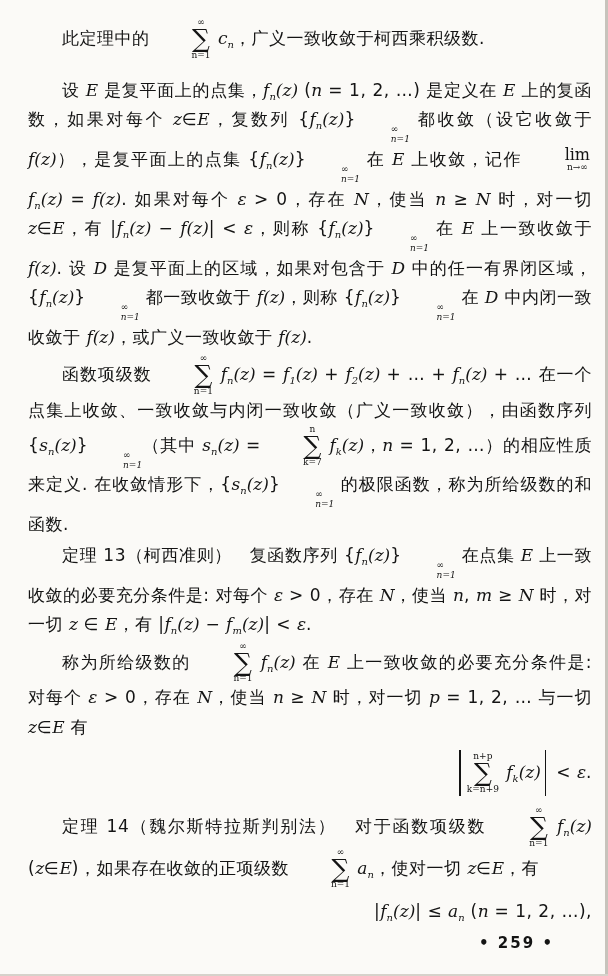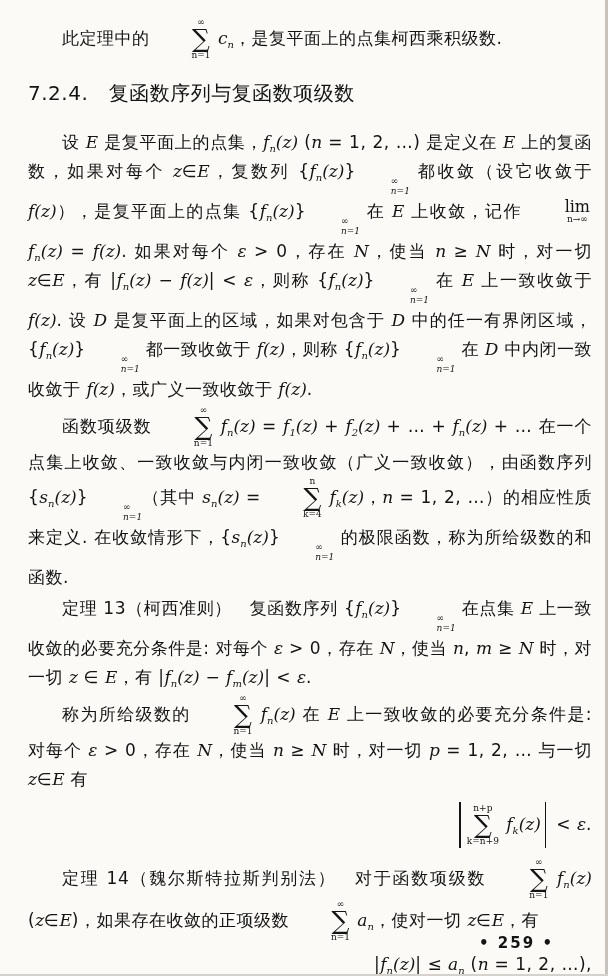--- a/index.html
+++ b/index.html
@@ -61,22 +61,21 @@
   }
 </style>
 </head>
 <body>
 
 <div class="page" id="page">
     <div class="block para indent mb-lg"><span class="t">此定理中的 </span><span class="sum">
         <span class="top">∞</span>
         <span class="sig">∑</span>
         <span class="bot">n=1</span>
-      </span><span class="m"> c</span><sub class="m">n</sub><span class="t">，是复平面上的点集</span><span class="b">柯西乘积级数</span><span class="t">.</span></div>
-    <div class="block heading"><span class="t">7.2.4.</span><span class="t">　复函数序列与复函数项级数</span></div>
+      </span><span class="m"> c</span><sub class="m">n</sub><span class="t">，广义一致收敛于</span><span class="b">柯西乘积级数</span><span class="t">.</span></div>
     <div class="block para indent"><span class="t">设 </span><span class="m">E</span><span class="t"> 是复平面上的点集，</span><span class="m">f</span><sub class="m">n</sub><span class="m">(z)</span><span class="t"> (</span><span class="m">n</span><span class="t"> = 1, 2, …) 是定义在 </span><span class="m">E</span><span class="t"> 上的复函数，如果对每个 </span><span class="m">z</span><span class="t">∈</span><span class="m">E</span><span class="t">，复数列 {</span><span class="m">f</span><sub class="m">n</sub><span class="m">(z)</span><span class="t">}</span><span class="ss">
         <span class="top">∞</span>
         <span class="bot">n=1</span>
       </span><span class="t"> 都收敛（设它收敛于 </span><span class="m">f(z)</span><span class="t">），是复平面上的点集 {</span><span class="m">f</span><sub class="m">n</sub><span class="m">(z)</span><span class="t">}</span><span class="ss">
         <span class="top">∞</span>
         <span class="bot">n=1</span>
       </span><span class="t"> 在 </span><span class="m">E</span><span class="t"> 上</span><span class="b">收敛</span><span class="t">，记作 </span><span class="lim">
         <span class="w">lim</span>
         <span class="bot">n→∞</span>
       </span><span class="m"> f</span><sub class="m">n</sub><span class="m">(z)</span><span class="t"> = </span><span class="m">f(z)</span><span class="t">. 如果对每个 </span><span class="m">ε</span><span class="t"> &gt; 0，存在 </span><span class="m">N</span><span class="t">，使当 </span><span class="m">n</span><span class="t"> ≥ </span><span class="m">N</span><span class="t"> 时，对一切 </span><span class="m">z</span><span class="t">∈</span><span class="m">E</span><span class="t">，有 |</span><span class="m">f</span><sub class="m">n</sub><span class="m">(z)</span><span class="t"> − </span><span class="m">f(z)</span><span class="t">| &lt; </span><span class="m">ε</span><span class="t">，则称 {</span><span class="m">f</span><sub class="m">n</sub><span class="m">(z)</span><span class="t">}</span><span class="ss">
@@ -92,21 +91,21 @@
     <div class="block para indent"><span class="t">函数项级数 </span><span class="sum">
         <span class="top">∞</span>
         <span class="sig">∑</span>
         <span class="bot">n=1</span>
       </span><span class="m"> f</span><sub class="m">n</sub><span class="m">(z)</span><span class="t"> = </span><span class="m">f</span><sub class="m">1</sub><span class="m">(z)</span><span class="t"> + </span><span class="m">f</span><sub class="m">2</sub><span class="m">(z)</span><span class="t"> + … + </span><span class="m">f</span><sub class="m">n</sub><span class="m">(z)</span><span class="t"> + … 在一个点集上</span><span class="b">收敛、一致收敛与内闭一致收敛（广义一致收敛）</span><span class="t">，由函数序列 {</span><span class="m">s</span><sub class="m">n</sub><span class="m">(z)</span><span class="t">}</span><span class="ss">
         <span class="top">∞</span>
         <span class="bot">n=1</span>
       </span><span class="t">（其中 </span><span class="m">s</span><sub class="m">n</sub><span class="m">(z)</span><span class="t"> = </span><span class="sum">
         <span class="top">n</span>
         <span class="sig">∑</span>
-        <span class="bot">k=4</span>
+        <span class="bot">k=7</span>
       </span><span class="m"> f</span><sub class="m">k</sub><span class="m">(z)</span><span class="t">，</span><span class="m">n</span><span class="t"> = 1, 2, …）的相应性质来定义. 在收敛情形下，{</span><span class="m">s</span><sub class="m">n</sub><span class="m">(z)</span><span class="t">}</span><span class="ss">
         <span class="top">∞</span>
         <span class="bot">n=1</span>
       </span><span class="t"> 的极限函数，称为所给级数的</span><span class="b">和函数</span><span class="t">.</span></div>
     <div class="block para indent"><span class="b">定理 13（柯西准则）</span><span class="t">　复函数序列 {</span><span class="m">f</span><sub class="m">n</sub><span class="m">(z)</span><span class="t">}</span><span class="ss">
         <span class="top">∞</span>
         <span class="bot">n=1</span>
       </span><span class="t"> 在点集 </span><span class="m">E</span><span class="t"> 上一致收敛的必要充分条件是: 对每个 </span><span class="m">ε</span><span class="t"> &gt; 0，存在 </span><span class="m">N</span><span class="t">，使当 </span><span class="m">n</span><span class="t">, </span><span class="m">m</span><span class="t"> ≥ </span><span class="m">N</span><span class="t"> 时，对一切 </span><span class="m">z</span><span class="t"> ∈ </span><span class="m">E</span><span class="t">，有 |</span><span class="m">f</span><sub class="m">n</sub><span class="m">(z)</span><span class="t"> − </span><span class="m">f</span><sub class="m">m</sub><span class="m">(z)</span><span class="t">| &lt; </span><span class="m">ε</span><span class="t">.</span></div>
     <div class="block para indent"><span class="b">称为所给级数的</span><span class="t"> </span><span class="sum">
         <span class="top">∞</span>

